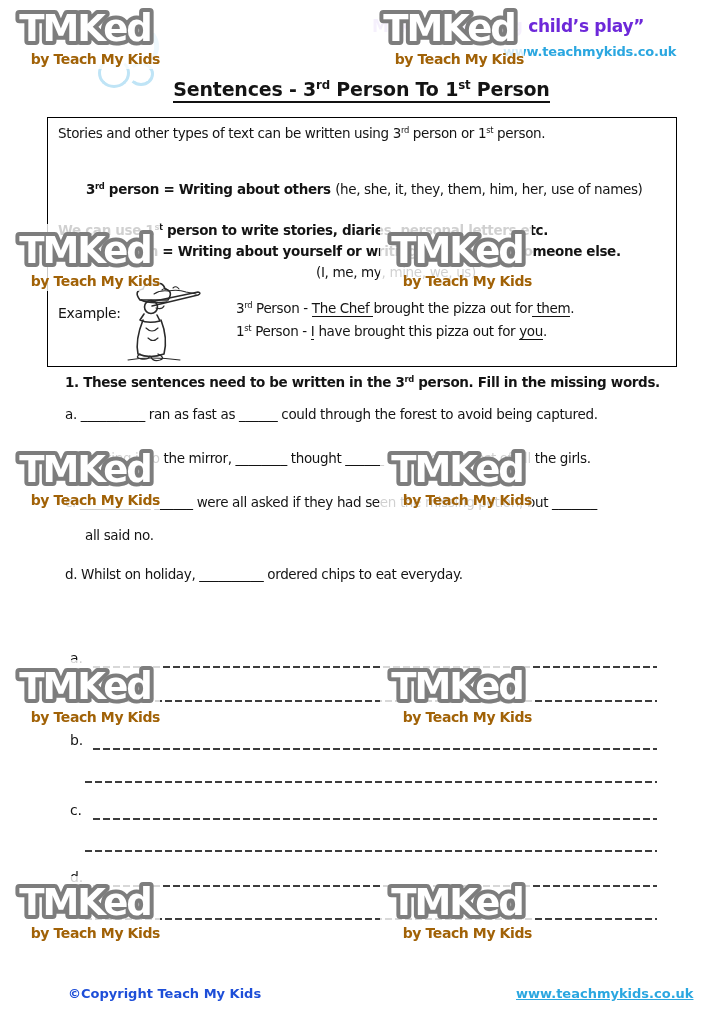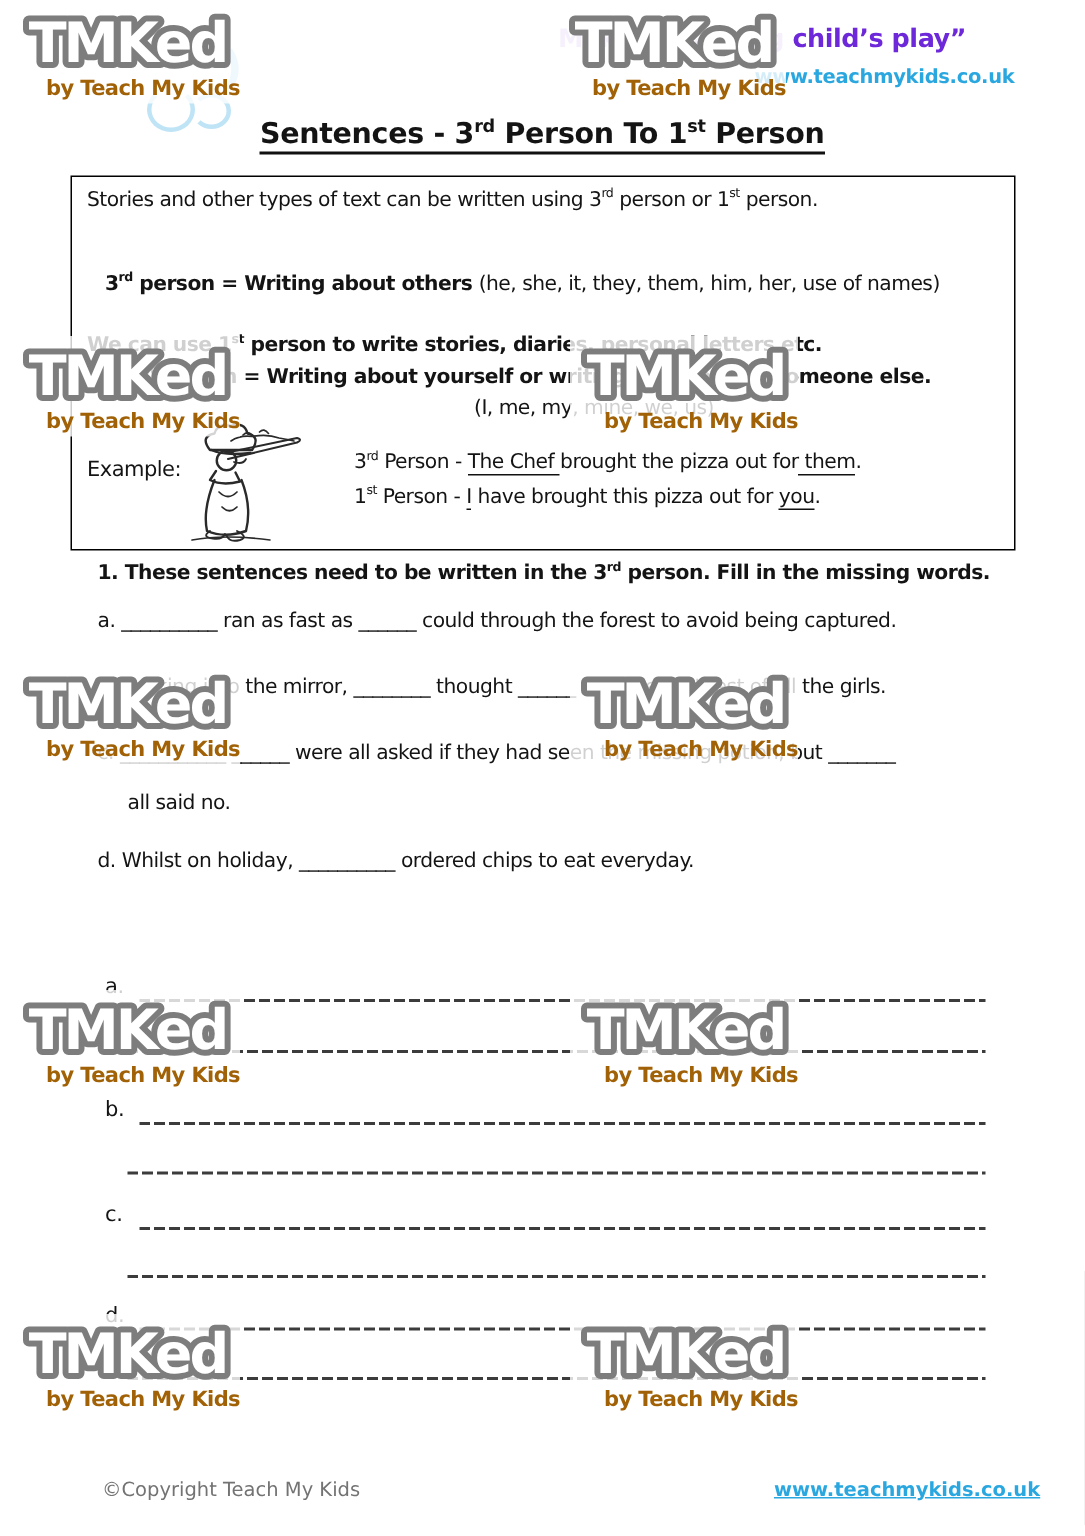--- a/index.html
+++ b/index.html
@@ -46,21 +46,21 @@
   .tagline{
     position:absolute;left:372px;top:16px;z-index:2;
     color:#6d28d9;font-weight:bold;font-size:17px;letter-spacing:-0.3px;white-space:nowrap;
   }
   .tagline .faded{opacity:0.35;}
   .header-url{
     position:absolute;left:503px;top:44px;z-index:2;
     color:#2ba7e0;font-weight:bold;font-size:13px;letter-spacing:-0.2px;
     text-decoration:none;white-space:nowrap;
   }
-  .footer-copy{position:absolute;left:68px;top:986px;color:#737373;font-weight:normal;font-size:13px;}
+  .footer-copy{position:absolute;left:68px;top:986px;color:#1d4ed8;font-weight:bold;font-size:13px;}
   .footer-url{position:absolute;left:516px;top:986px;color:#2ba7e0;font-weight:bold;font-size:13px;text-decoration:underline;}
   
   .paren{position:absolute;left:148px;top:28px;font-size:30px;color:#aadcf4;font-weight:bold;z-index:1;}
   .squig{position:absolute;border:3px solid #bfe4f6;border-radius:50%;z-index:1;background:transparent;}
   .s1{left:98px;top:58px;width:26px;height:24px;border-top-color:transparent;}
   .s2{left:128px;top:62px;width:20px;height:18px;border-left-color:transparent;}
   .chef{position:absolute;left:62px;top:162px;}
 </style>
 </head>
 <body>
@@ -75,21 +75,21 @@
   <a class="header-url" href="#">www.teachmykids.co.uk</a>
 
   <div class="title">
     <span class="tin"><span>Sentences - 3</span><sup>rd</sup><span> Person To 1</span><sup>st</sup><span> Person</span></span>
   </div>
 
   <div class="infobox">
     <div class="box-line" style="left:10px;top:7px">
       <span>Stories and other types of text can be written using 3</span><sup>rd</sup><span> person or 1</span><sup>st</sup><span> person.</span>
     </div>
-    <div class="box-line" style="left:22px;top:63px">
+    <div class="box-line" style="left:38px;top:63px">
       <span class="b">3</span><sup class="b">rd</sup><span class="b"> person = Writing about others </span><span>(he, she, it, they, them, him, her, use of names)</span>
     </div>
     <div class="box-line b" style="left:10px;top:104px">
       <span>We can use 1</span><sup>st</sup><span> person to write stories, diaries, personal letters etc.</span>
     </div>
     <div class="box-line b" style="left:38px;top:125px">
       <span>1</span><sup>st</sup><span> person = Writing about yourself or writing as if you are someone else.</span>
     </div>
     <div class="box-line" style="left:268px;top:146px">(I, me, my, mine, we, us)</div>
 

